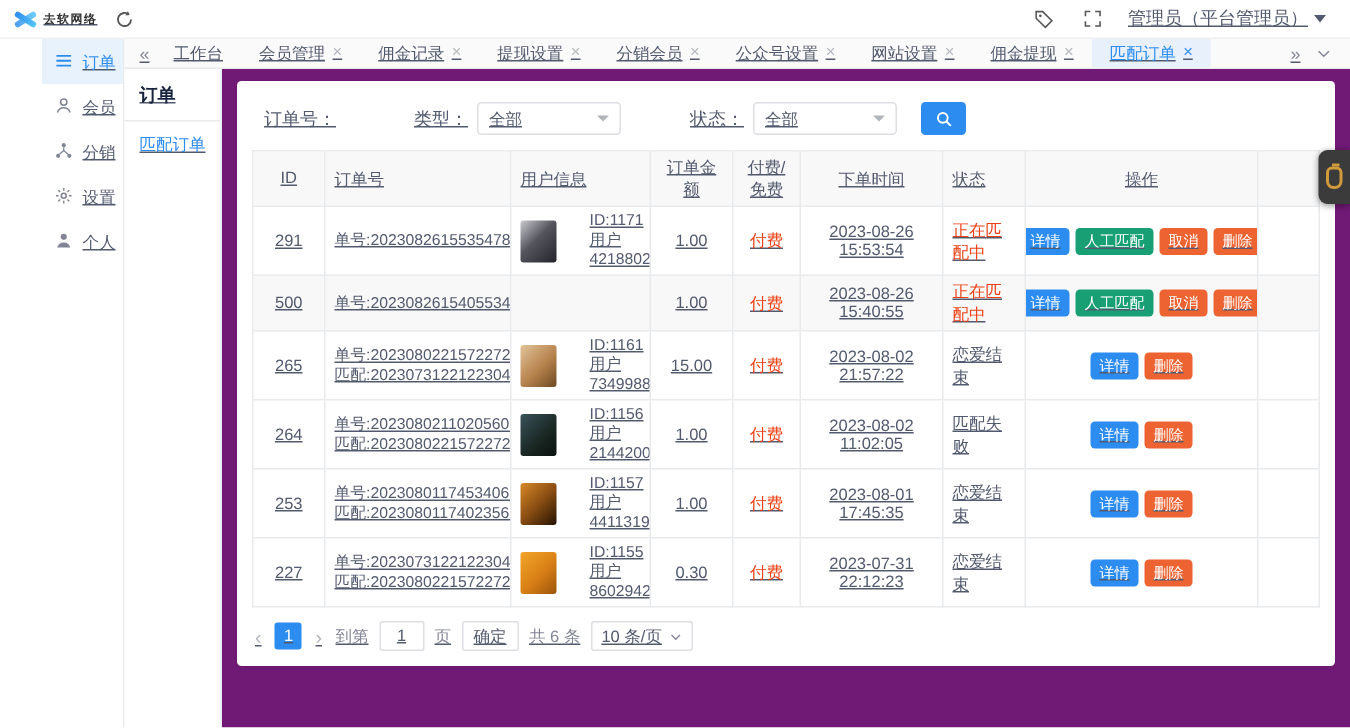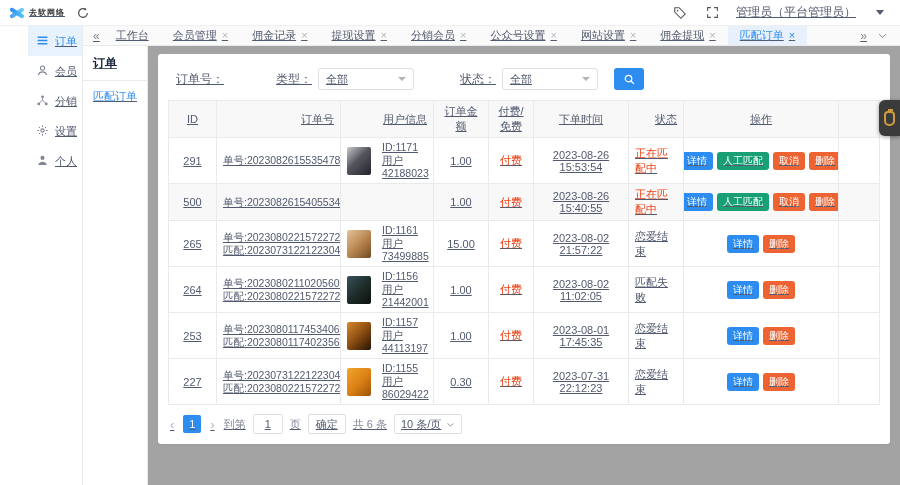--- a/index.html
+++ b/index.html
@@ -11,21 +11,21 @@
   .header { height:26px; display:flex; align-items:center; background:#fff; border-bottom:1px solid #f0f0f0; flex:0 0 26px; }
   .logo-box { width:120px; height:100%; display:flex; align-items:center; padding-left:9px; }
   .logo-mark { width:16px; height:14px; position:relative; margin-right:4px; }
   .logo-mark i { position:absolute; width:16px; height:4px; border-radius:2px; background:linear-gradient(90deg,#2d8cf0,#55c7f7); top:5px; }
   .logo-mark i:first-child { transform:rotate(32deg); }
   .logo-mark i:last-child { transform:rotate(-32deg); opacity:.85; }
   .logo-text { font-size:8px; color:#333; font-weight:bold; letter-spacing:1px; white-space:nowrap; }
   .hdr-icon { width:16px; height:16px; color:#555; display:inline-flex; align-items:center; justify-content:center; cursor:pointer; }
   .refresh-wrap { margin-left:-45px; }
   .header-right { margin-left:auto; display:flex; align-items:center; gap:16px; padding-right:16px; }
-  .admin-wrap { display:flex; align-items:center; gap:20px; cursor:pointer; }
+  .admin-wrap { display:flex; align-items:center; gap:4px; cursor:pointer; }
   .admin-text { font-size:12px; color:#515a6e; }
   .caret { width:0; height:0; border-left:4px solid transparent; border-right:4px solid transparent; border-top:5px solid #515a6e; display:inline-block; }
 
   
   .body-row { flex:1; display:flex; min-height:0;margin-left:28px; }
 
   
   .sidebar { width:55px; background:#fff; border-right:1px solid #e8eaec; flex:0 0 55px; }
   .side-item { height:30px; display:flex; align-items:center; padding-left:8px; gap:5px; cursor:pointer; color:#515a6e; }
   .side-item .s-icon { width:14px; height:14px; display:inline-flex; color:#808695; }
@@ -50,45 +50,45 @@
   
   .content-row { flex:1; display:flex; min-height:0; }
 
   
   .submenu { width:65px; flex:0 0 65px; background:#fff; border-right:1px solid #e8eaec; }
   .submenu-title { font-weight:bold; color:#17233d; font-size:12px; padding:9px 0 8px 10px; border-bottom:1px solid #e8eaec; }
   .submenu-item { padding:8px 0 8px 10px; font-size:11px; color:#515a6e; cursor:pointer; }
   .submenu-item.active { color:#2d8cf0; }
 
   
-  .main { flex:1; background:#a3a3a3; padding:8px 10px; min-width:0; }
+  .main { flex:1; background:#701a75; padding:8px 10px; min-width:0; }
   .card { background:#fff; border-radius:3px; box-shadow:0 1px 2px rgba(0,0,0,.05); padding:10px 0 8px; }
 
   
   .filters { display:flex; align-items:center; padding:4px 18px 10px; }
   .f-label { color:#515a6e; margin-right:6px; white-space:nowrap; }
   .f-input { width:96px; height:22px; border:1px solid #dcdee2; border-radius:3px; padding:0 7px; font-size:11px; color:#515a6e; outline:none; }
   .f-input::placeholder { color:#c5c8ce; }
   .f-select { width:96px; height:22px; border:1px solid #dcdee2; border-radius:3px; background:#fff; display:flex; align-items:center; justify-content:space-between; padding:0 7px; cursor:pointer; font-size:11px; }
   .sel-caret { width:0; height:0; border-left:4px solid transparent; border-right:4px solid transparent; border-top:4px solid #b0b4bb; }
   .gap-lg { width:46px; } .gap-md { width:16px; }
   .search-btn { width:30px; height:22px; background:#2d8cf0; border:none; border-radius:3px; display:flex; align-items:center; justify-content:center; cursor:pointer; }
 
   
   .tbl-wrap { padding:0 10px; }
   table { width:100%; border-collapse:collapse; table-layout:fixed; }
   th,td { border:1px solid #e8eaec; font-size:11px; padding:3px 6px; overflow:hidden; }
-  thead th { background:#f8f8f9; color:#515a6e; font-weight:normal; height:26px; text-align:right; }
+  thead th { background:#f8f8f9; color:#515a6e; font-weight:normal; height:26px; text-align:left; }
   td { height:30px; color:#515a6e; background:#fff; }
   tr.striped td { background:#f8f8f9; }
   col.c-id{width:48px} col.c-ord{width:124px} col.c-usr{width:93px} col.c-amt{width:55px}
   col.c-fee{width:45px} col.c-time{width:95px} col.c-st{width:55px} col.c-act{width:155px} col.c-emp{width:auto}
   .td-center,.th-center { text-align:center; }
   .ord-line { line-height:13px; white-space:nowrap; font-size:10.5px; }
-  .user-cell { display:flex; align-items:center; gap:11px; }
+  .user-cell { display:flex; align-items:center; gap:22px; }
   .avatar { width:24px; height:28px; border-radius:2px; flex:0 0 24px; }
   .u-lines { line-height:13px; font-size:10.5px; }
   .fee { color:#ed4014; }
   .act-btns { display:flex; gap:4px; justify-content:center; flex-wrap:nowrap; }
   .act-btn { border:none; border-radius:3px; color:#fff; font-size:10px; height:18px; padding:0 6px; cursor:pointer; white-space:nowrap;text-align:right; }
 
   
   .pager { display:flex; align-items:center; gap:7px; padding:9px 10px 2px; color:#808695; font-size:11px; }
   .pg-arrow { cursor:pointer; color:#b0b4bb; font-size:13px; padding:0 2px; }
   .pg-num { width:18px; height:18px; background:#2d8cf0; color:#fff; border-radius:2px; display:flex; align-items:center; justify-content:center; font-size:11px; cursor:pointer; }

